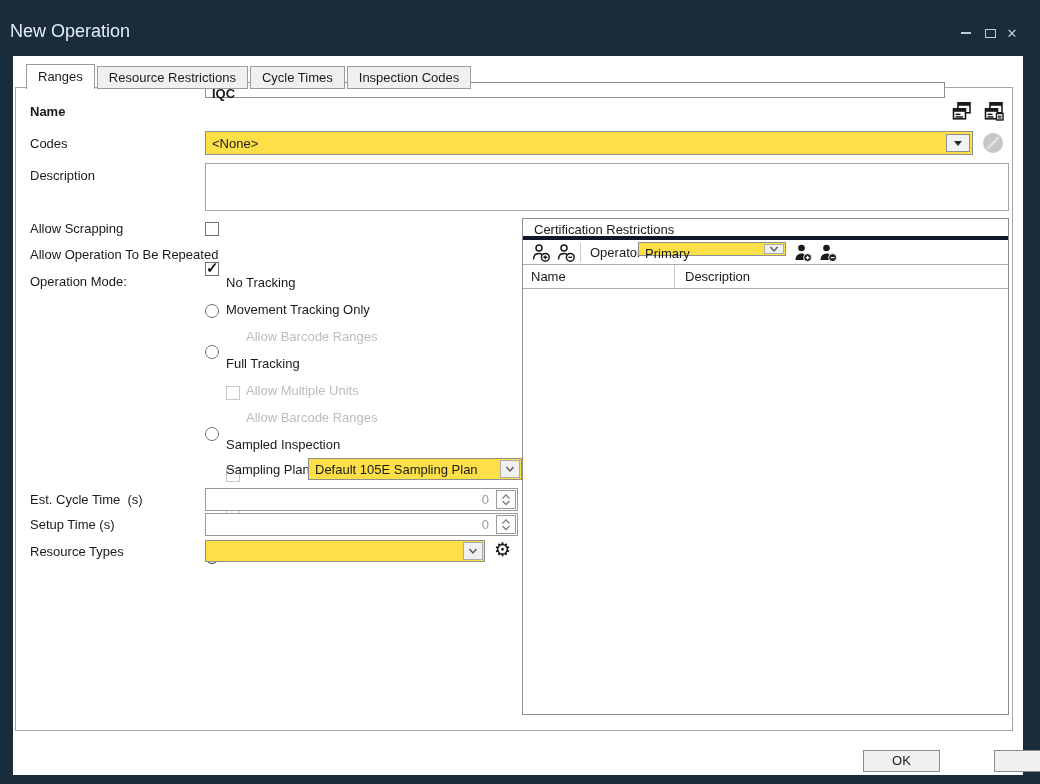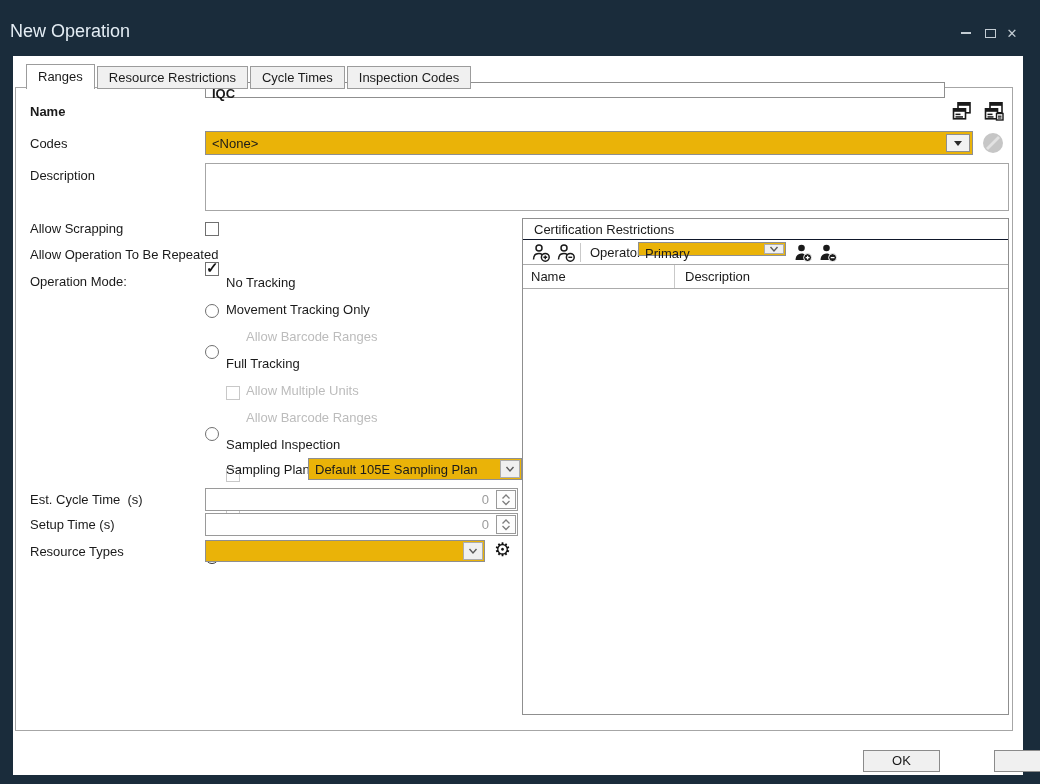--- a/index.html
+++ b/index.html
@@ -30,41 +30,41 @@
   .tab { border:1px solid #9c9c9c; background:#f0f0f0; height:23px; line-height:21px; padding:0 11px; margin-right:2px; font-size:13px; cursor:default; }
   .tab.active { background:#ffffff; height:25px; line-height:23px; border-bottom:none; position:relative; z-index:6; }
 
   .label { color:#1a1a1a; white-space:pre; }
   .bold { font-weight:bold; }
   .disabled-text { color:#bcbcbc; }
 
   
   .tb { background:#fff; border:1px solid #8f8f8f; }
   .tb-inner { padding:3px 6px; line-height:16px; white-space:pre; }
-  .combo { background:#eab308; border:1px solid #8f8f8f; }
+  .combo { background:#fde047; border:1px solid #8f8f8f; }
   .combo-text { position:absolute; left:6px; top:2px; line-height:17px; white-space:pre; }
   .chev-btn { position:absolute; right:1px; top:1px; bottom:1px; width:20px; background:#f0f0f0; border:1px solid #acacac; display:flex; align-items:center; justify-content:center; }
   .drop-btn { position:absolute; right:2px; top:2px; bottom:2px; width:24px; background:#f2f2f2; border:1px solid #8f8f8f; display:flex; align-items:center; justify-content:center; }
   .tri-down { width:0; height:0; border-left:4px solid transparent; border-right:4px solid transparent; border-top:5px solid #2b2b2b; }
 
   
   .spin-val { position:absolute; right:28px; top:3px; color:#9b9b9b; }
   .spin-box { position:absolute; right:1px; top:1px; bottom:1px; width:20px; background:#fdfdfd; border:1px solid #9a9a9a; display:flex; flex-direction:column; align-items:center; justify-content:center; }
 
   
   .cb { width:14px; height:14px; border:1px solid #707070; background:#fff; position:relative; }
   .cb.disabled { border-color:#c8c8c8; }
   .cb .check { position:absolute; left:0px; top:-4px; font-size:15px; font-weight:bold; color:#111; }
   .radio { width:14px; height:14px; border:1px solid #707070; border-radius:50%; background:#fff; position:relative; }
   .radio.selected { border-color:#333; }
   .radio.selected::after { content:""; position:absolute; left:2.5px; top:2.5px; width:7px; height:7px; border-radius:50%; background:#111; }
 
   
   .cert-panel { left:522px; top:218px; width:487px; height:497px; border:1px solid #8f8f8f; background:#fff; }
-  .cert-title { height:21px; line-height:21px; padding-left:11px; border-bottom:1px solid #0f172a; }
+  .cert-title { height:21px; line-height:21px; padding-left:11px; border-bottom:4px solid #0f172a; }
   .cert-toolbar { height:25px; border-bottom:1px solid #ababab; position:relative; }
   .cert-cols { height:24px; line-height:23px; border-bottom:1px solid #ababab; display:flex; }
   .col-name { width:152px; padding-left:8px; border-right:1px solid #c9c9c9; }
   .col-desc { padding-left:10px; }
   .tool-divider { position:absolute; left:57px; top:3px; width:1px; height:19px; background:#c9c9c9; }
   .icon-btn { position:absolute; width:20px; height:20px; top:3px; cursor:default; }
 
   .gear { font-size:19px; color:#111; line-height:1; }
 
   

